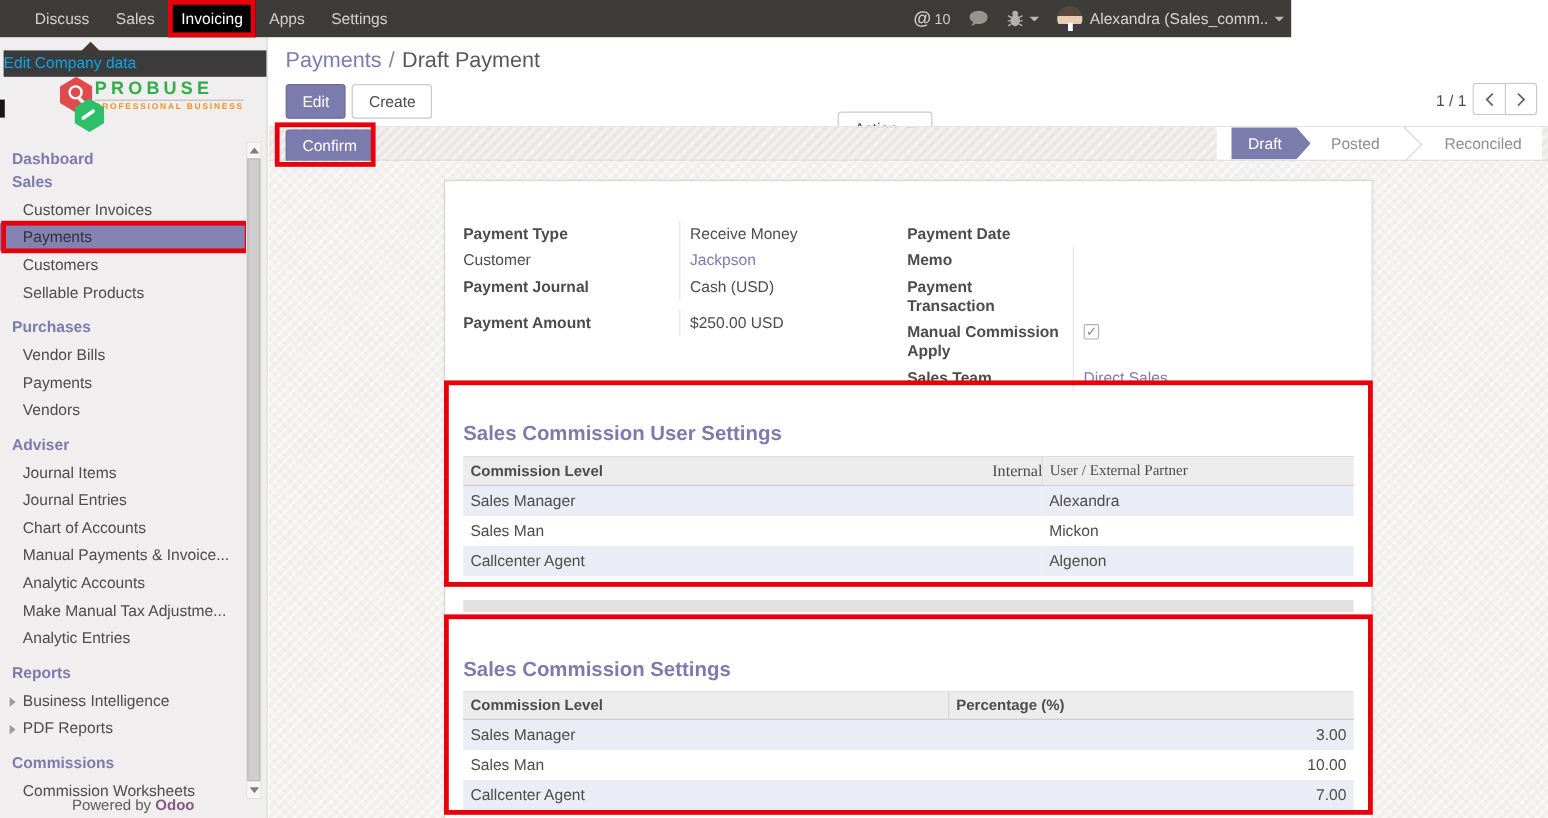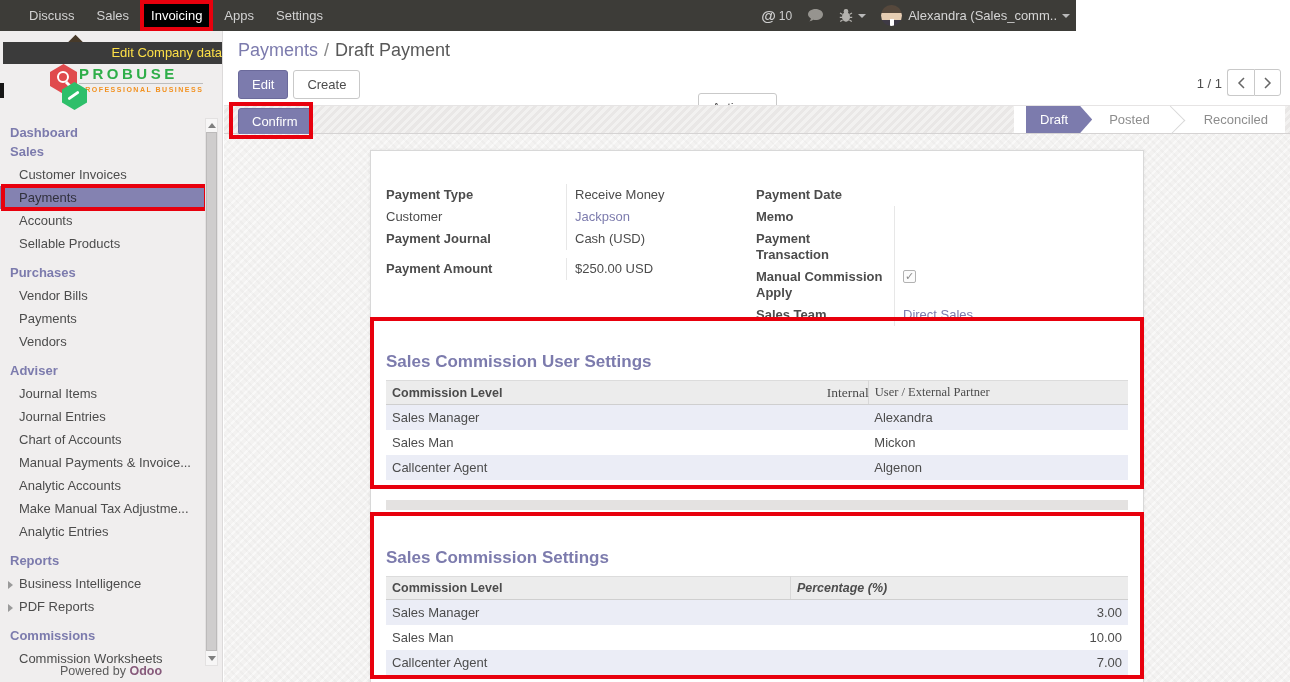--- a/index.html
+++ b/index.html
@@ -22,22 +22,22 @@
               border-right:4px solid transparent;border-top:4px solid #b9b9b9;margin-left:5px;}
   .avatar{width:21px;height:21px;border-radius:50%;margin-right:6px;position:relative;overflow:hidden;
           background:linear-gradient(#56483c 0 38%,#e7cdb2 38% 72%,#3e3a45 72%);}
   .avatar::after{content:"";position:absolute;left:8.5px;bottom:0;width:4px;height:7px;background:#fff;}
   .user-name{font-size:13px;color:#d5d5d5;white-space:nowrap;}
 
   
   .sidebar{position:absolute;left:0;top:31px;width:223px;bottom:0;background:#f0eeee;
            border-right:1px solid #dcdada;z-index:5;}
   .tooltip-arrow{position:absolute;left:70px;top:6px;width:11px;height:11px;background:#473a2a;transform:rotate(45deg);}
-  .tooltip-bar{position:absolute;left:3px;right:0;top:11px;height:22px;background:#3b3b3b;color:#fde047;
-               text-align:right;line-height:22px;font-size:13px;z-index:2;}
+  .tooltip-bar{position:absolute;left:3px;right:0;top:11px;height:22px;background:#3b3b3b;color:#0ea5e9;
+               text-align:left;line-height:22px;font-size:13px;z-index:2;}
   .tooltip-fragment{position:absolute;left:0;top:52px;width:4px;height:15px;background:#161616;}
   .logo{position:absolute;left:0;top:33px;width:223px;height:55px;}
   .hex{position:absolute;clip-path:polygon(50% 0,100% 27%,100% 73%,50% 100%,0 73%,0 27%);}
   .hex-red{left:50px;top:0;width:27px;height:30px;background:#e04a4d;z-index:2;}
   .hex-red::before{content:"";position:absolute;left:7px;top:7px;width:8px;height:8px;border:2.5px solid #fff;border-radius:50%;}
   .hex-red::after{content:"";position:absolute;left:17px;top:17px;width:3px;height:7px;background:#fff;transform:rotate(-45deg);}
   .hex-green{left:62px;top:18px;width:25px;height:28px;background:#2ebf6a;z-index:3;}
   .hex-green::before{content:"";position:absolute;left:5px;top:12px;width:13px;height:3px;background:#fff;
                      border-radius:2px;transform:rotate(-35deg);}
   .logo-text{position:absolute;left:79px;top:1px;}
@@ -126,21 +126,21 @@
   .o-table{width:100%;border-collapse:collapse;table-layout:fixed;}
   .o-table th{background:#ececec;border-top:1px solid #dcdcdc;border-bottom:1px solid #cfcfcf;
       text-align:left;font-size:12.5px;color:#4c4c4c;padding:4px 6px;height:23px;cursor:pointer;}
   .o-table th.col-sep{border-right:1px solid #d8d8d8;}
   .o-table td{font-size:13px;color:#4c4c4c;padding:5px 6px;height:25px;}
   .o-table tr.odd td{background:#ebedf6;}
   .th-user{position:relative;font-family:"Liberation Serif",serif;font-weight:normal;font-size:13.5px;padding-left:2px;}
   .hdr-overflow{position:absolute;right:100%;top:4px;white-space:nowrap;font-family:"Liberation Serif",serif;
                 font-weight:normal;font-size:13.5px;}
   .num{text-align:right;padding-right:10px;}
-  .pct-header{padding-left:9px;font-style:italic;}
+  .pct-header{padding-left:9px;}
   .empty-row{height:20px;background:#fff;}
   .gray-bar{height:10px;background:#e4e2e1;}
 
   
   .annotation{position:absolute;border:4px solid #e8000d;pointer-events:none;z-index:60;}
   #ann-confirm{left:229px;top:102px;width:84px;height:37px;}
   #ann-section1{left:370px;top:317px;width:774px;height:172px;}
   #ann-section2{left:370px;top:512px;width:774px;height:167px;}
 
   svg{display:block;}
@@ -201,21 +201,21 @@
       <div class="logo-sub">PROFESSIONAL BUSINESS</div>
     </div>
   </div>
 
   <div class="side-menu">
     <div class="side-section">
       <a class="side-heading">Dashboard</a>
       <a class="side-heading" style="padding-top:0;">Sales</a>
       <a class="side-item">Customer Invoices</a>
       <a class="side-item selected">Payments</a>
-      <a class="side-item">Accounts</a>
+      <a class="side-item">Customers</a>
       <a class="side-item">Sellable Products</a>
     </div>
     <div class="side-section">
       <a class="side-heading">Purchases</a>
       <a class="side-item">Vendor Bills</a>
       <a class="side-item">Payments</a>
       <a class="side-item">Vendors</a>
     </div>
     <div class="side-section">
       <a class="side-heading">Adviser</a>

